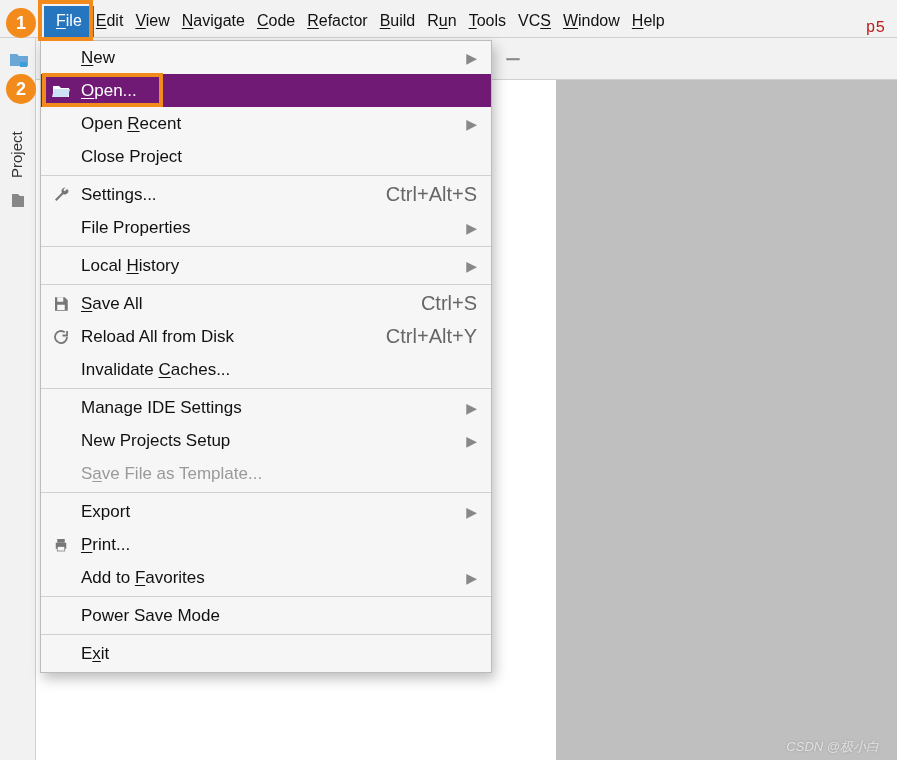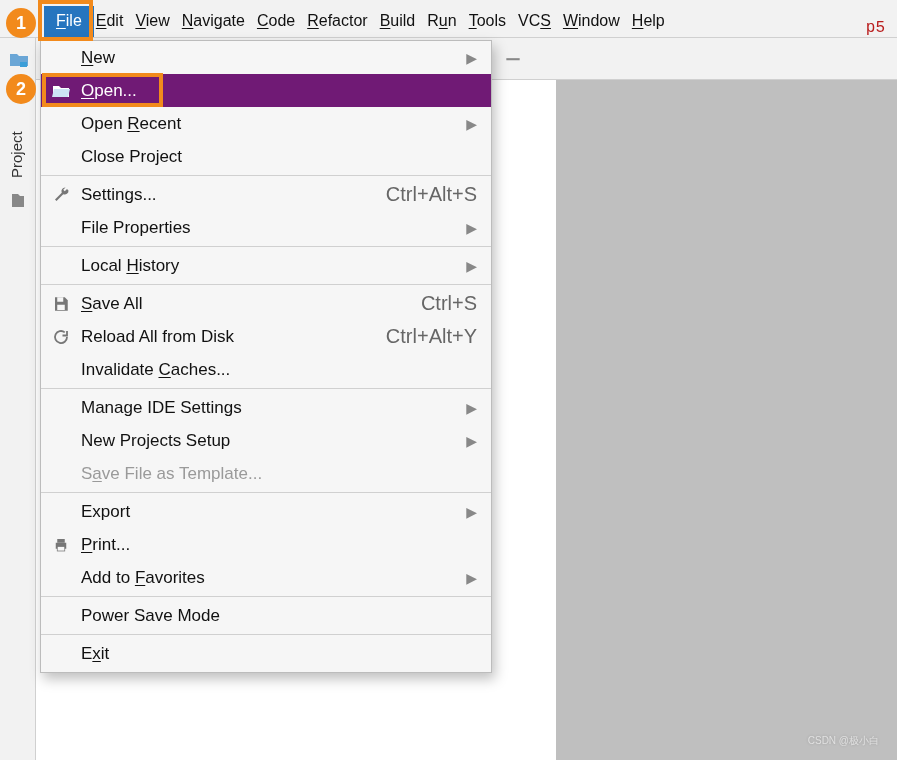--- a/index.html
+++ b/index.html
@@ -73,22 +73,22 @@
   .ann-box2 {
     position: absolute; left: 42px; top: 73px; width: 121px; height: 34px;
     border: 4px solid #f28a1c; pointer-events: none;
   }
   .ann-circle {
     position: absolute; width: 30px; height: 30px; border-radius: 50%;
     background: #f28a1c; color: #fff; font-size: 18px; font-weight: 600;
     display:flex; align-items:center; justify-content:center; pointer-events:none;
   }
   .watermark {
-    position: absolute; right: 18px; bottom: 12px;
-    color: rgba(255,255,255,0.6); font-size: 10px; 
+    position: absolute; right: 18px; bottom: 4px;
+    color: rgba(255,255,255,0.6); font-size: 13px; font-style: italic;
     text-shadow: 0 0 3px rgba(0,0,0,0.2);
   }
 </style>
 </head>
 <body>
 
 <div class="root">
 
   <div class="menubar" id="menubar">
       <div class="mitem selected"><span class="u">F</span>ile</div>

